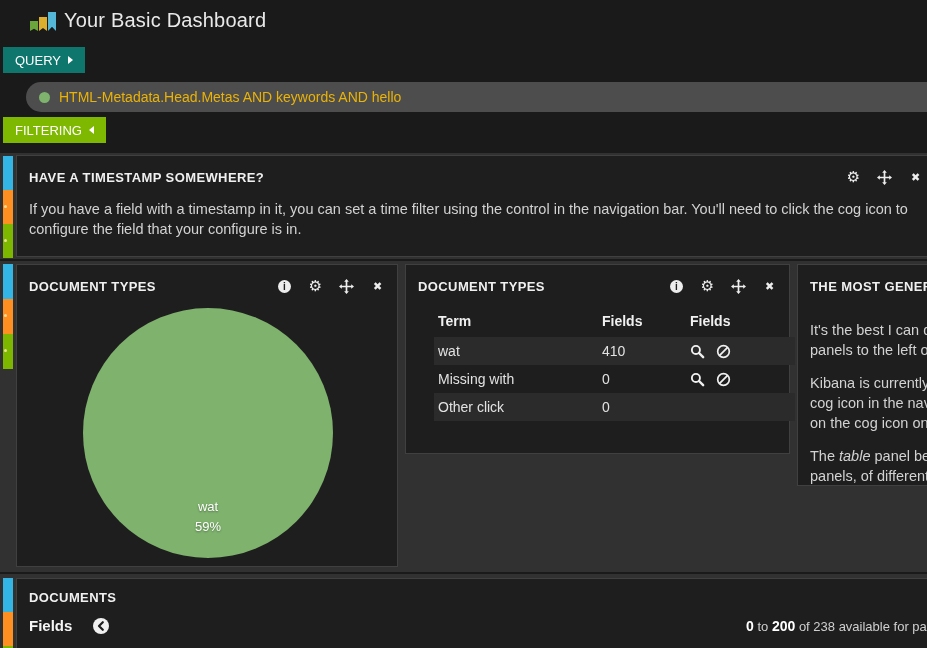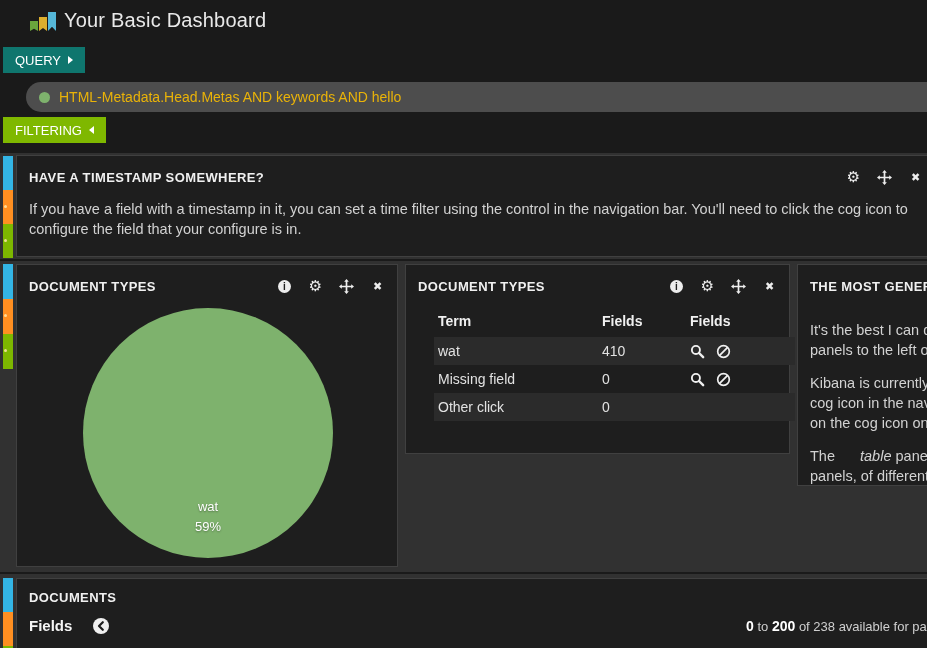--- a/index.html
+++ b/index.html
@@ -76,21 +76,21 @@
   .terms-table tr.stripe { background:#2b2b2b; }
   .col-term { width:164px; } .col-count { width:88px; }
   .action-icons { display:flex; gap:11px; align-items:center; }
   .ai { width:15px; height:15px; cursor:pointer; }
 
   
   .panel-text { left:797px; top:3px; width:260px; height:222px; }
   .text-body { position:absolute; left:12px; top:42px; font-size:14.5px; line-height:20px; color:#d2d2d2; }
   .text-body p { margin-bottom:13px; }
   .text-body .ln { white-space:nowrap; }
-  .it { font-style:italic;margin-left:21px; }
+  .it { font-style:italic; }
 
   
   .panel-docs { left:16px; top:4px; width:1100px; height:200px; }
   .fields-toggle { position:absolute; left:12px; top:38px; display:flex; align-items:center; gap:21px;
     font-size:15px; font-weight:bold; color:#f5f5f5; cursor:pointer; }
   .paging { position:absolute; left:746px; top:44px; white-space:nowrap; font-size:13px; color:#cfcfcf; }
   .paging b { font-size:14px; color:#fff; }
 
   svg { display:block; }
 </style>
@@ -208,21 +208,21 @@
             <span class="ai">
                   <svg viewBox="0 0 16 16" width="15" height="15">
                     <circle cx="8" cy="8" r="6.2" fill="none" stroke="#f0f0f0" stroke-width="1.8"></circle>
                     <line x1="12.4" y1="3.6" x2="3.6" y2="12.4" stroke="#f0f0f0" stroke-width="1.8"></line>
                   </svg>
                 </span>
           </span>
             </td>
         </tr>
         <tr>
-          <td>Missing field</td>
+          <td>Missing with</td>
           <td>0</td>
           <td>
               <span class="action-icons">
             <span class="ai">
                   <svg viewBox="0 0 16 16" width="15" height="15">
                     <circle cx="6.3" cy="6.3" r="4.3" fill="none" stroke="#f0f0f0" stroke-width="2"></circle>
                     <line x1="9.6" y1="9.6" x2="14" y2="14" stroke="#f0f0f0" stroke-width="2.6" stroke-linecap="round"></line>
                   </svg>
                 </span>
             <span class="ai">

